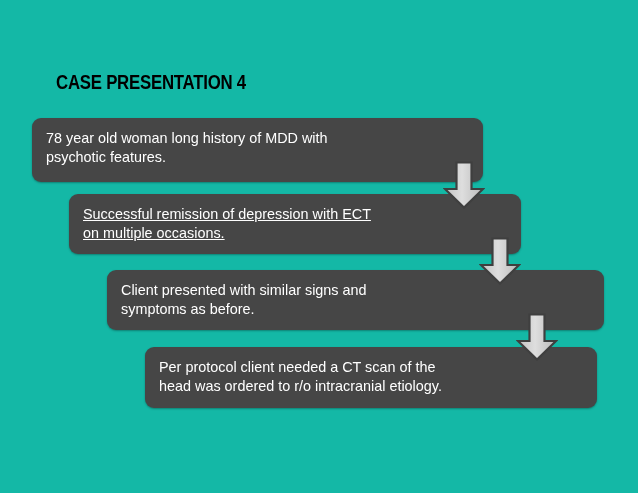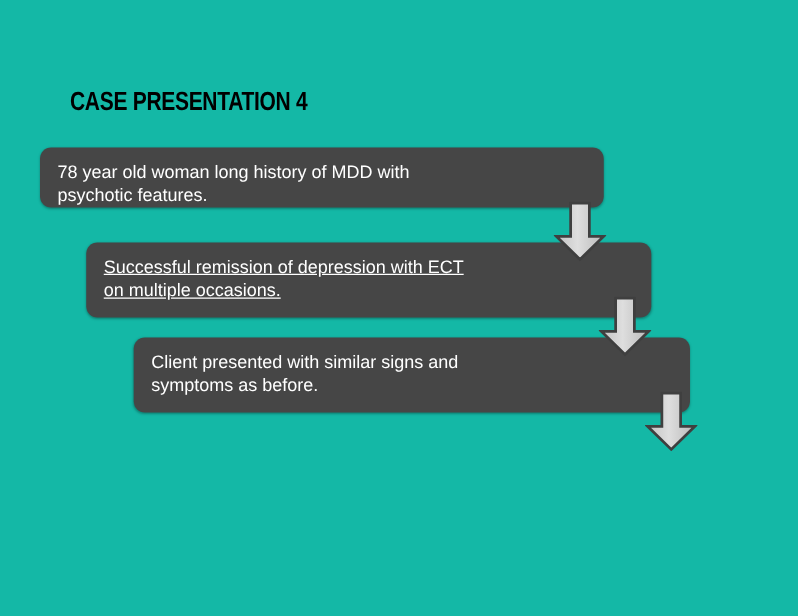--- a/index.html
+++ b/index.html
@@ -50,23 +50,23 @@
     line-height: 19px;
     padding: 11px 14px 10px 14px;
     z-index: 1;
     box-shadow: 0 1px 2px rgba(0,0,0,0.30);
   }
   .flow-box .box-text {
     display: block;
     white-space: pre-line;
   }
 
-  #box-1 { left: 32px;  top: 118px; width: 451px; height: 48px; }
+  #box-1 { left: 32px;  top: 118px; width: 451px; height: 64px; }
   #box-2 { left: 69px;  top: 194px; width: 452px; height: 60px; text-decoration: underline; }
-  #box-3 { left: 107px; top: 270px; width: 445px; height: 60px; }
+  #box-3 { left: 107px; top: 270px; width: 497px; height: 60px; }
   #box-4 { left: 145px; top: 347px; width: 452px; height: 61px; }
 
   
   .flow-arrow {
     position: absolute;
     z-index: 2;
     width: 42px;
     height: 48px;
   }
   .flow-arrow svg { display: block; width: 100%; height: 100%; }
@@ -129,14 +129,18 @@
         <linearGradient id="arrowGrad3" x1="0" y1="0" x2="1" y2="0">
           <stop offset="0%" stop-color="#c2c2c2"></stop>
           <stop offset="45%" stop-color="#dedede"></stop>
           <stop offset="100%" stop-color="#b9b9b9"></stop>
         </linearGradient>
       </defs>
       <polygon points="13.5,1.5 28.5,1.5 28.5,28 40,28 21,46.5 2,28 13.5,28" fill="url(#arrowGrad3)" stroke="#3f3f3f" stroke-width="2.2" stroke-linejoin="miter"></polygon>
     </svg>
   </div>
 
+  <div class="flow-box" id="box-4">
+    <span class="box-text">Per protocol client needed a CT scan of the
+head was ordered to r/o intracranial etiology.</span>
+  </div>
 
 </div>
 
 </body></html>

